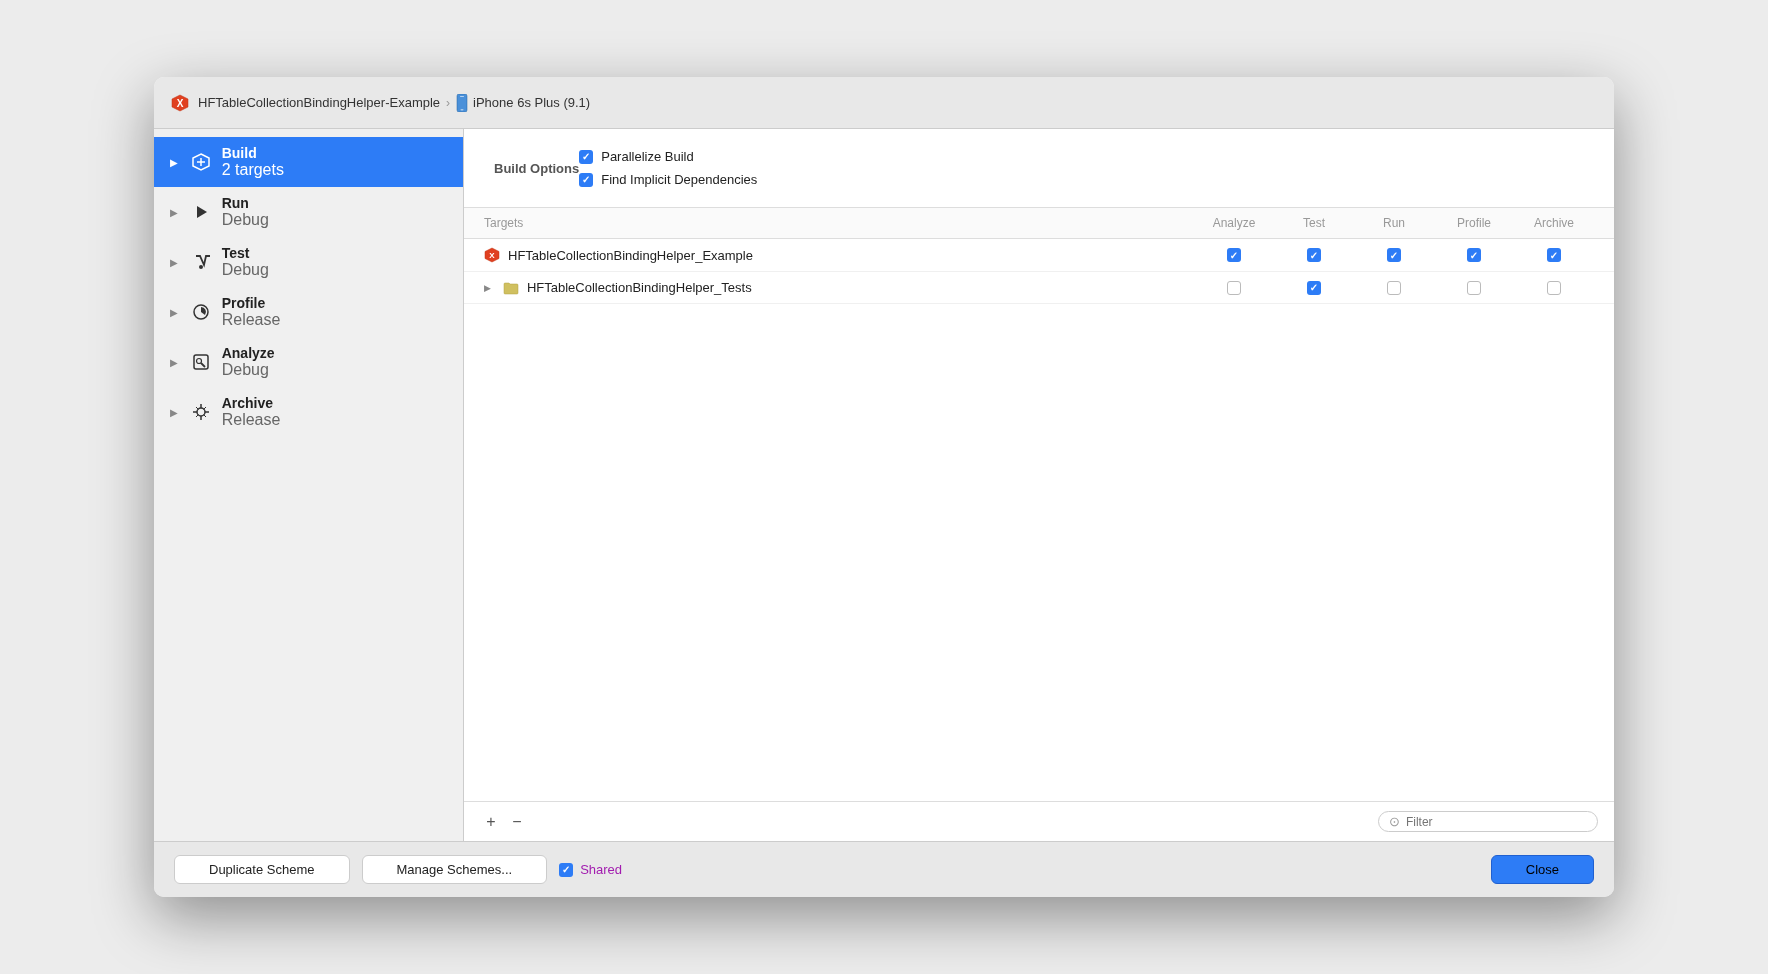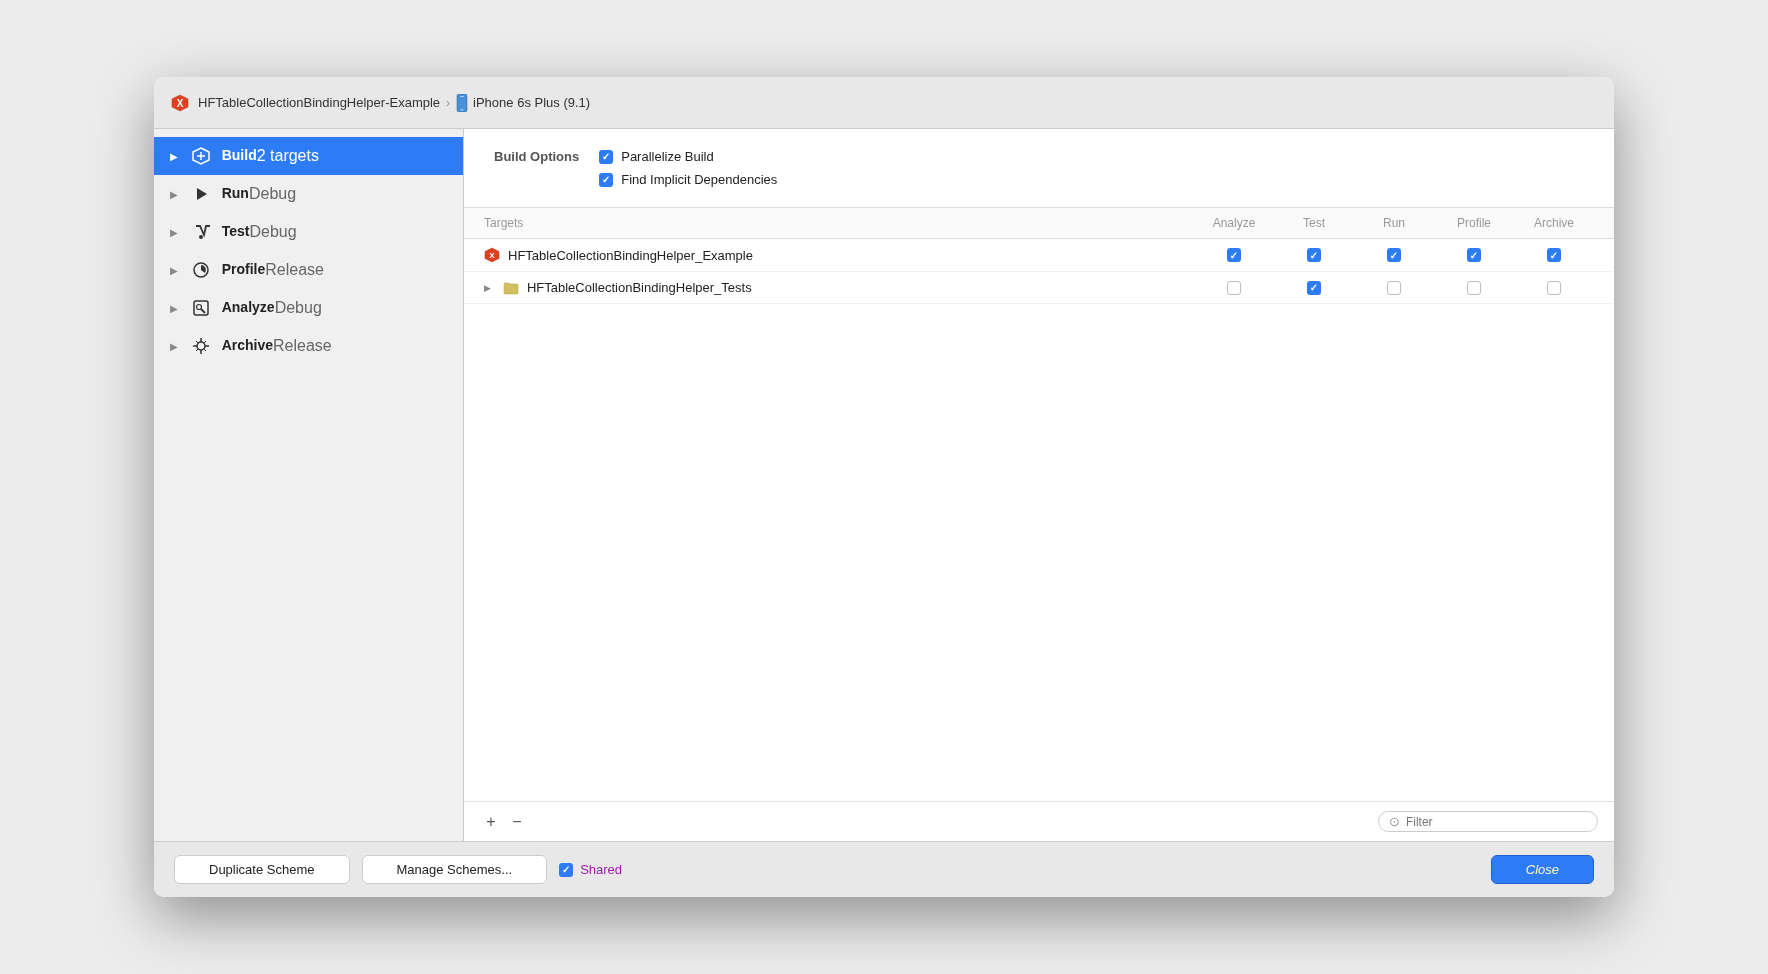--- a/index.html
+++ b/index.html
@@ -82,21 +82,21 @@
     }
     .sidebar-item.active {
       background: #2d7cf6;
     }
     .sidebar-item.active .item-title,
     .sidebar-item.active .item-subtitle {
       color: #fff;
     }
     .sidebar-item .item-text {
       display: flex;
-      flex-direction: row;
+      flex-direction: column;
     }
     .sidebar-item .item-title {
       font-size: 14px;
       font-weight: 700;
       color: #222;
     }
     .sidebar-item .item-subtitle {
       font-size: 16px;
       color: #666;
     }
@@ -125,21 +125,21 @@
       display: flex;
       flex-direction: column;
       background: #fff;
     }
 
     
     .build-options {
       padding: 20px 30px;
       border-bottom: 1px solid #ddd;
       display: flex;
-      gap: 20px;
+      align-items: center;
     }
     .build-options-label {
       font-size: 13px;
       color: #555;
       font-weight: 600;
     }
     .options-checkboxes {
       display: flex;
       flex-direction: column;
       gap: 8px;
@@ -287,23 +287,22 @@
       font-size: 13px;
       background: #fff;
       border: 1px solid #ccc;
       border-radius: 6px;
       cursor: pointer;
       color: #222;
     }
     .bottom-btn.primary {
       background: #2d7cf6;
       border-color: #2060d0;
-      color: #fef9c3;
+      color: #000000;
       margin-left: auto;
-      font-style: italic;
     }
     .shared-row {
       display: flex;
       align-items: center;
       gap: 7px;
       font-size: 13px;
       color: #a21caf;
     }
   </style>
 </head>

